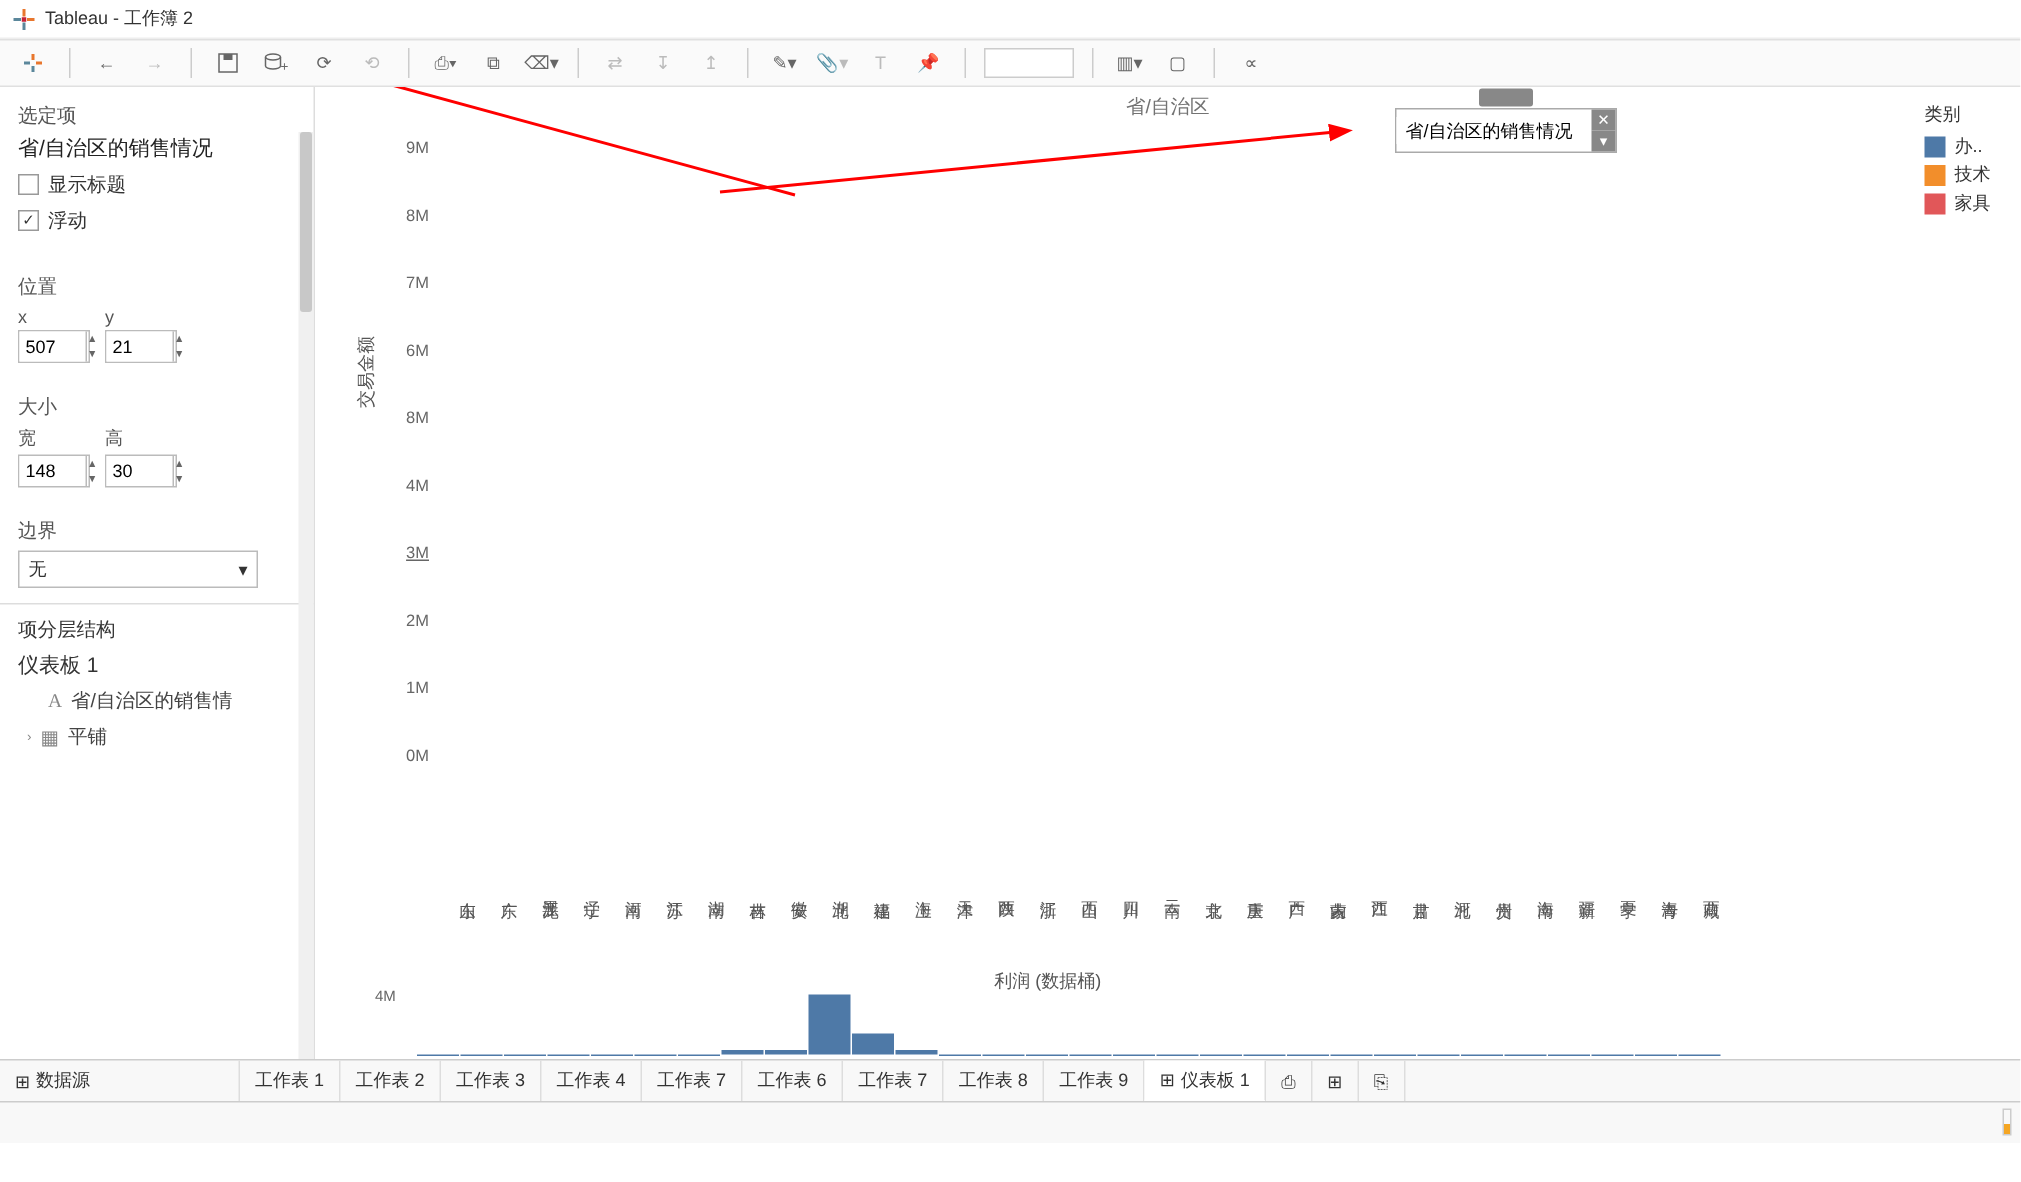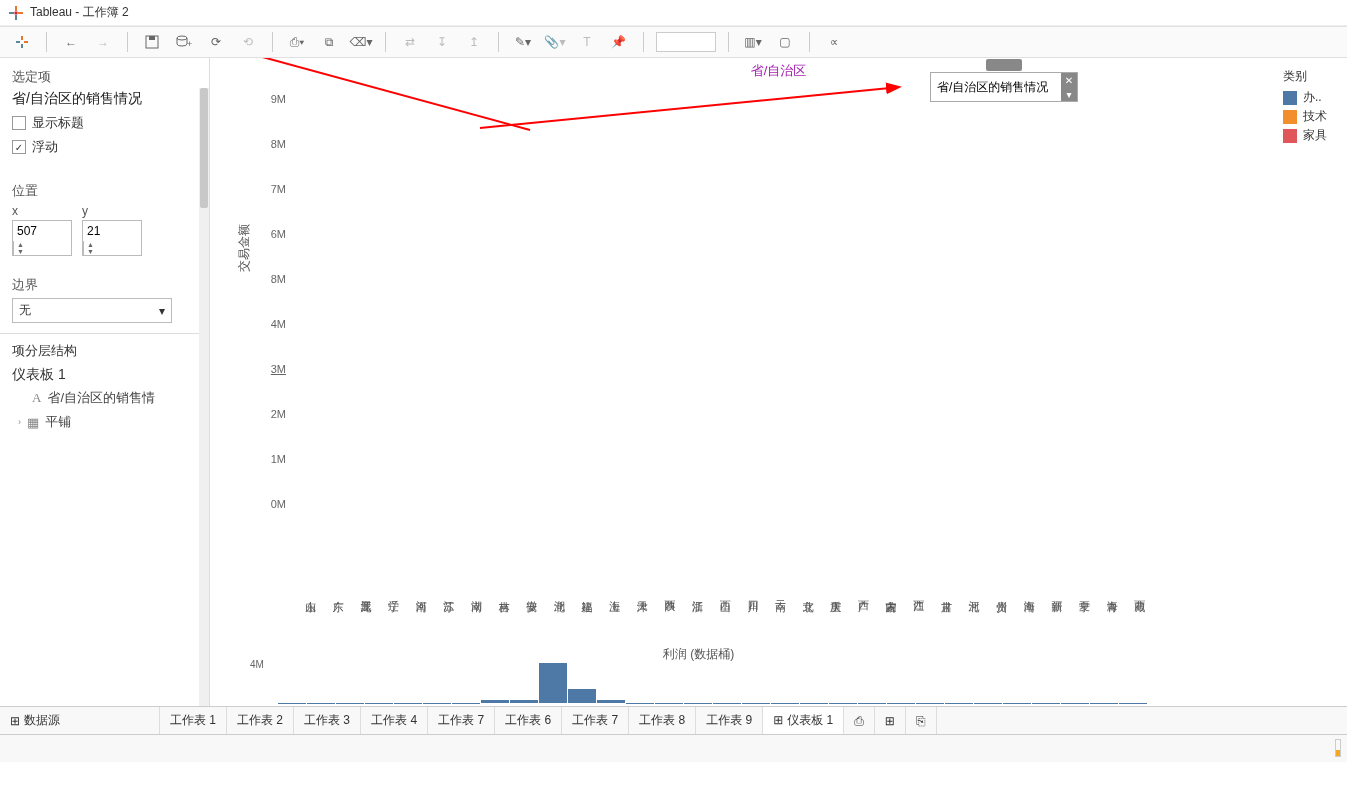--- a/index.html
+++ b/index.html
@@ -22,29 +22,29 @@
   .side-tab.active{background:#fff;border:1px solid #ccc;border-bottom:none;font-weight:500;}
   .side-tab.inactive{background:#f5f5f5;border-bottom:1px solid #ccc;}
   .side-section{padding:10px 12px;font-size:13px;}
   .side-section h4{font-weight:normal;color:#555;margin-bottom:4px;}
   .side-section .bold{font-weight:500;color:#222;font-size:14px;}
   .cb-row{display:flex;align-items:center;gap:6px;margin:6px 0;}
   .cb{width:14px;height:14px;border:1px solid #999;display:inline-flex;align-items:center;justify-content:center;font-size:10px;color:#333;}
   .spin-row{display:flex;gap:10px;margin-top:4px;}
   .spin-col{display:flex;flex-direction:column;}
   .spin-col label{font-size:12px;color:#555;margin-bottom:2px;}
-  .spin{display:flex;border:1px solid #bbb;width:60px;flex-direction:column;}
+  .spin{display:flex;border:1px solid #bbb;width:48px;}
   .spin input{border:none;width:44px;padding:3px 4px;font-size:12px;}
   .spin .arrows{width:14px;display:flex;flex-direction:column;border-left:1px solid #bbb;}
   .spin .arrows span{flex:1;display:flex;align-items:center;justify-content:center;font-size:7px;color:#666;cursor:pointer;}
   .select-like{border:1px solid #bbb;padding:3px 6px;display:flex;justify-content:space-between;align-items:center;width:160px;font-size:12px;}
   .hier{padding:8px 12px;border-top:1px solid #ddd;font-size:13px;}
   .hier-row{display:flex;align-items:center;gap:6px;padding:3px 0 3px 20px;color:#444;}
   .canvas{flex:1;position:relative;overflow:hidden;}
-  .chart-title{text-align:center;font-size:13px;color:#a21caf;padding-top:4px;}
+  .chart-title{text-align:center;font-size:13px;color:#737373;padding-top:4px;}
   .float-title{position:absolute;top:14px;left:720px;border:1px solid #aaa;background:#fff;display:flex;align-items:center;z-index:5;}
   .float-title .grab{width:36px;height:12px;position:absolute;top:-14px;left:50%;transform:translateX(-50%);background:#888;border-radius:2px;}
   .float-title input{border:none;padding:2px 6px;width:130px;font-size:12px;}
   .float-title .ctrls{display:flex;flex-direction:column;}
   .float-title .ctrls span{width:16px;height:14px;background:#888;color:#fff;font-size:10px;display:flex;align-items:center;justify-content:center;cursor:pointer;}
   .legend{position:absolute;top:10px;right:20px;font-size:12px;}
   .legend .lg-title{margin-bottom:4px;}
   .legend .lg-row{display:flex;align-items:center;gap:6px;margin:2px 0;}
   .lg-sw{width:14px;height:14px;}
   .chart-area{position:absolute;top:30px;left:40px;right:200px;bottom:170px;}
@@ -179,20 +179,45 @@
                 <input value="21" style="">
                 <div class="arrows">
                   <span>▲</span>
                   <span>▼</span>
                 </div>
               </div>
           </div>
         </div>
       </div>
 
+      <div class="side-section">
+        <h4>大小</h4>
+        <div class="spin-row">
+          <div class="spin-col">
+            <label>宽</label>
+            <div class="spin">
+                <input value="148" style="">
+                <div class="arrows">
+                  <span>▲</span>
+                  <span>▼</span>
+                </div>
+              </div>
+          </div>
+          <div class="spin-col">
+            <label>高</label>
+            <div class="spin">
+                <input value="30" style="">
+                <div class="arrows">
+                  <span>▲</span>
+                  <span>▼</span>
+                </div>
+              </div>
+          </div>
+        </div>
+      </div>
 
       <div class="side-section">
         <h4>边界</h4>
         <div class="select-like">
           <span>无</span>
           <span>▾</span>
         </div>
       </div>
 
 

